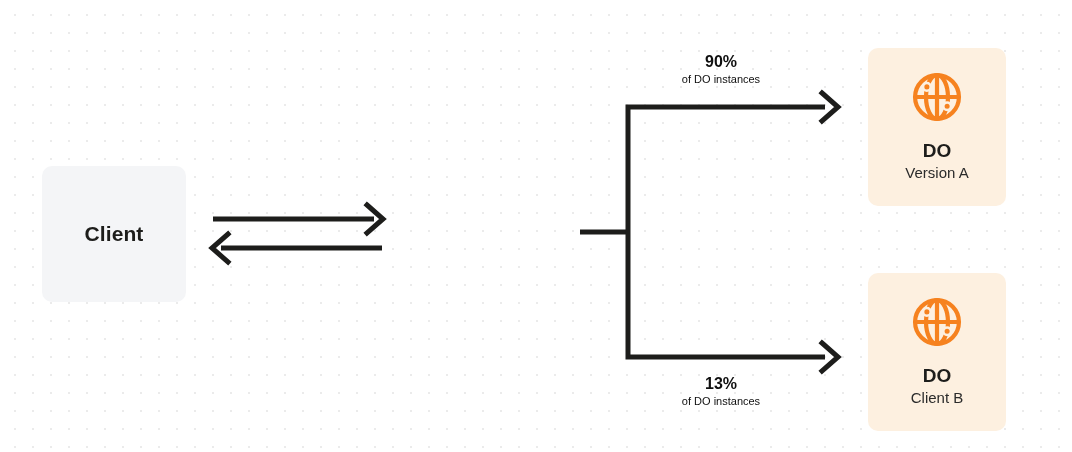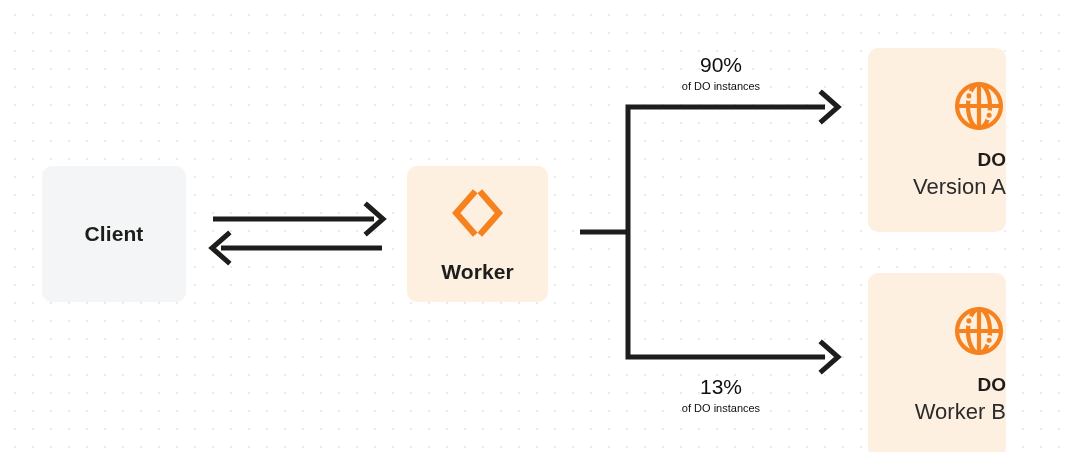--- a/index.html
+++ b/index.html
@@ -65,38 +65,37 @@
     font-size: 21px;
     font-weight: 700;
     color: #1d1d1b;
     letter-spacing: 0.1px;
   }
 
   
   .node-do {
     left: 868px;
     width: 138px;
-    height: 184px;
+    height: 158px;
     background-color: #fdf0e0;
-    align-items: flex-end;
   }
   #node-do-a { top: 48px; }
   #node-do-b { top: 273px; }
 
   .node-do .node-icon {
     margin-bottom: 12px;
   }
   .node-do .node-title {
     font-size: 19px;
     font-weight: 700;
     color: #1d1d1b;
     line-height: 1.15;
   }
   .node-do .node-subtitle {
-    font-size: 22px;
+    font-size: 15px;
     font-weight: 400;
     color: #2b2b2b;
     line-height: 1.35;
     margin-top: 1px;
   }
 
   
   .connector-layer {
     position: absolute;
     left: 0;
@@ -108,22 +107,22 @@
 
   
   .edge-label {
     position: absolute;
     text-align: center;
     color: #0f0f0f;
     font-weight: 700;
     line-height: 1.28;
   }
   .edge-label .pct {
-    font-size: 21px;
-    font-weight: 400;
+    font-size: 16px;
+    font-weight: 700;
     display: block;
   }
   .edge-label .desc {
     font-size: 11px;
     font-weight: 400;
     display: block;
   }
   #edge-label-top {
     left: 627px;
     top: 52px;
@@ -174,31 +173,20 @@
 
   <div class="edge-label" id="edge-label-bottom">
     <span class="pct">13%</span>
     <span class="desc">of DO instances</span>
   </div>
 
   <div class="node" id="node-client">
     <span class="node-title">Client</span>
   </div>
 
-  <div class="node" id="node-worker">
-    <span class="node-icon">
-      <svg width="58" height="58" viewBox="0 0 64 64" aria-hidden="true">
-
-        <path d="M29 8 L8 32 L29 56" fill="none" stroke="#f6821f" stroke-width="7" stroke-linecap="butt" stroke-linejoin="miter"></path>
-
-        <path d="M34 8 L55 32 L34 56" fill="none" stroke="#f6821f" stroke-width="7" stroke-linecap="butt" stroke-linejoin="miter"></path>
-      </svg>
-    </span>
-    <span class="node-title">Worker</span>
-  </div>
 
   <div class="node node-do" id="node-do-a">
     <span class="node-icon">
       <svg width="54" height="54" viewBox="0 0 64 64" aria-hidden="true">
         <circle cx="32" cy="32" r="26" fill="none" stroke="#f6821f" stroke-width="5"></circle>
         <ellipse cx="32" cy="32" rx="13" ry="26" fill="none" stroke="#f6821f" stroke-width="5"></ellipse>
         <line x1="6" y1="32" x2="58" y2="32" stroke="#f6821f" stroke-width="5"></line>
         <line x1="32" y1="6" x2="32" y2="58" stroke="#f6821f" stroke-width="5"></line>
         <circle cx="20" cy="20" r="4.5" fill="#f6821f" stroke="#fdf0e0" stroke-width="3"></circle>
         <circle cx="44" cy="43" r="4.5" fill="#f6821f" stroke="#fdf0e0" stroke-width="3"></circle>
@@ -213,16 +201,16 @@
       <svg width="54" height="54" viewBox="0 0 64 64" aria-hidden="true">
         <circle cx="32" cy="32" r="26" fill="none" stroke="#f6821f" stroke-width="5"></circle>
         <ellipse cx="32" cy="32" rx="13" ry="26" fill="none" stroke="#f6821f" stroke-width="5"></ellipse>
         <line x1="6" y1="32" x2="58" y2="32" stroke="#f6821f" stroke-width="5"></line>
         <line x1="32" y1="6" x2="32" y2="58" stroke="#f6821f" stroke-width="5"></line>
         <circle cx="20" cy="20" r="4.5" fill="#f6821f" stroke="#fdf0e0" stroke-width="3"></circle>
         <circle cx="44" cy="43" r="4.5" fill="#f6821f" stroke="#fdf0e0" stroke-width="3"></circle>
       </svg>
     </span>
     <span class="node-title">DO</span>
-    <span class="node-subtitle">Worker B</span>
+    <span class="node-subtitle">Client B</span>
   </div>
 
 </div>
 
 </body></html>

